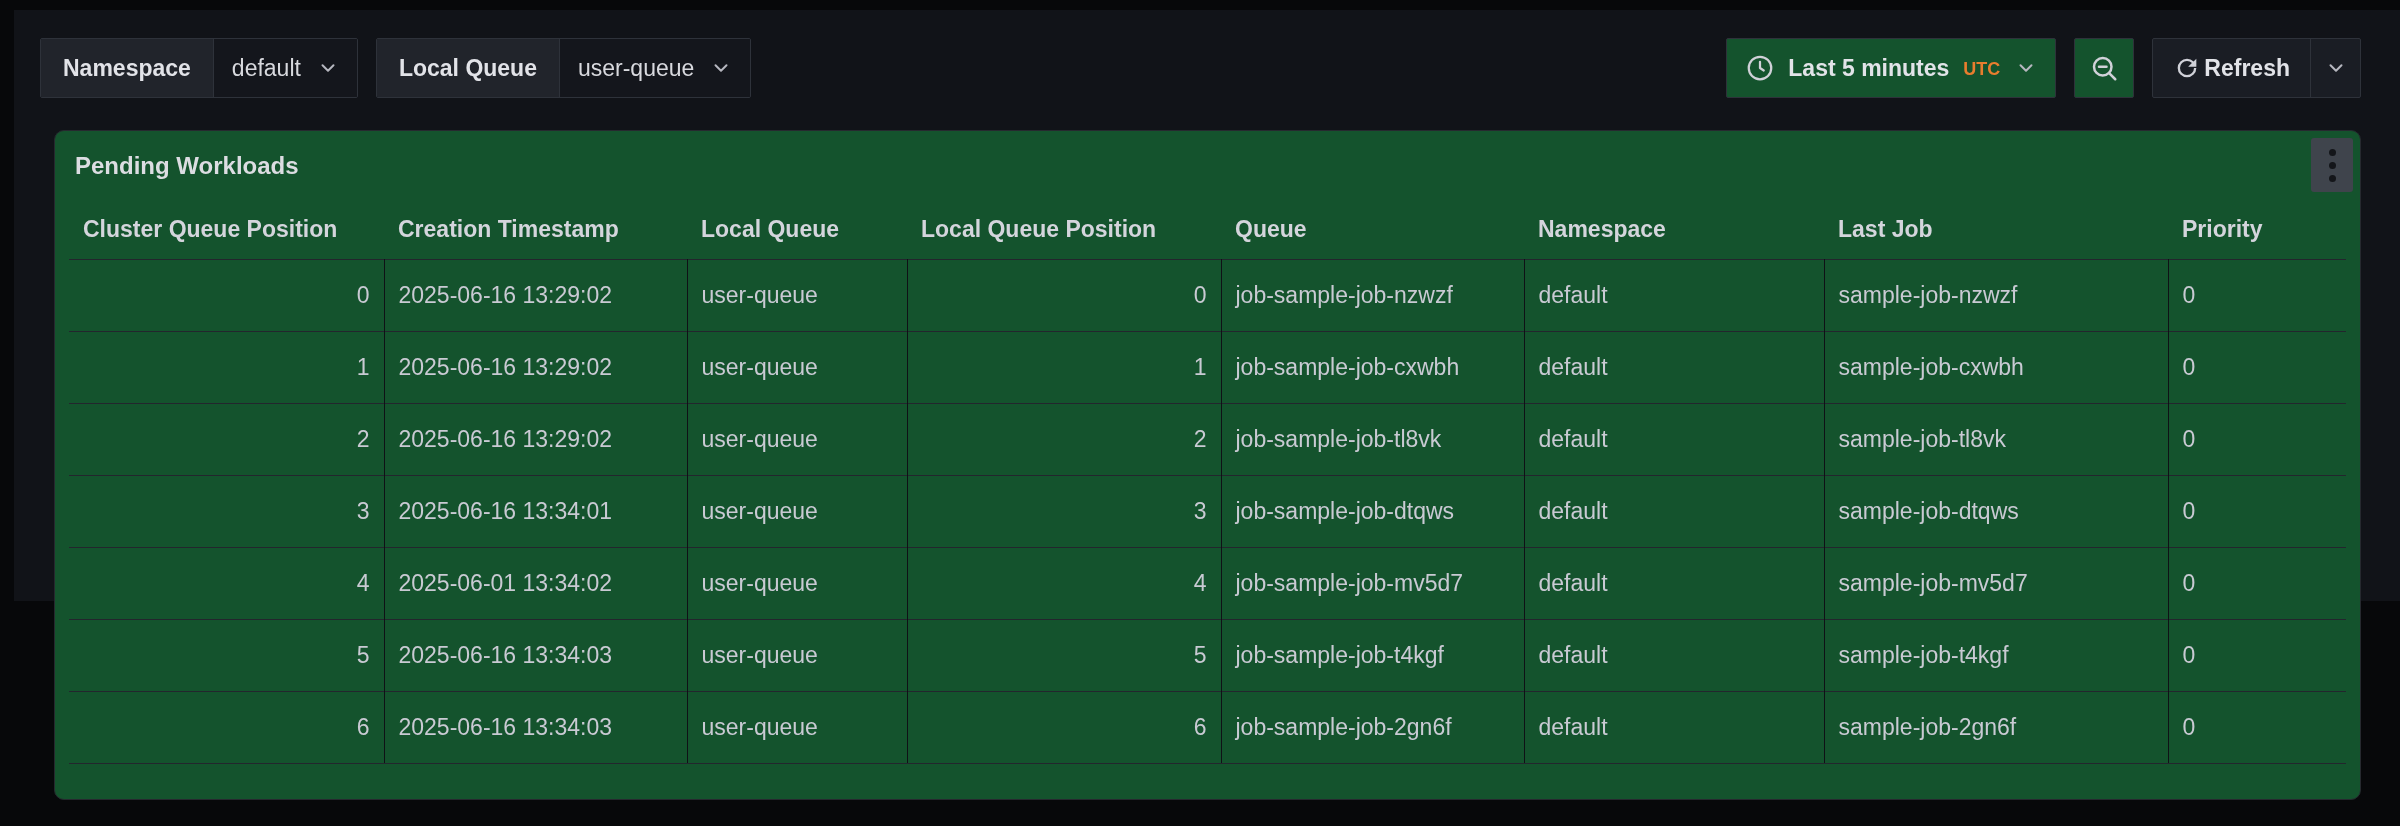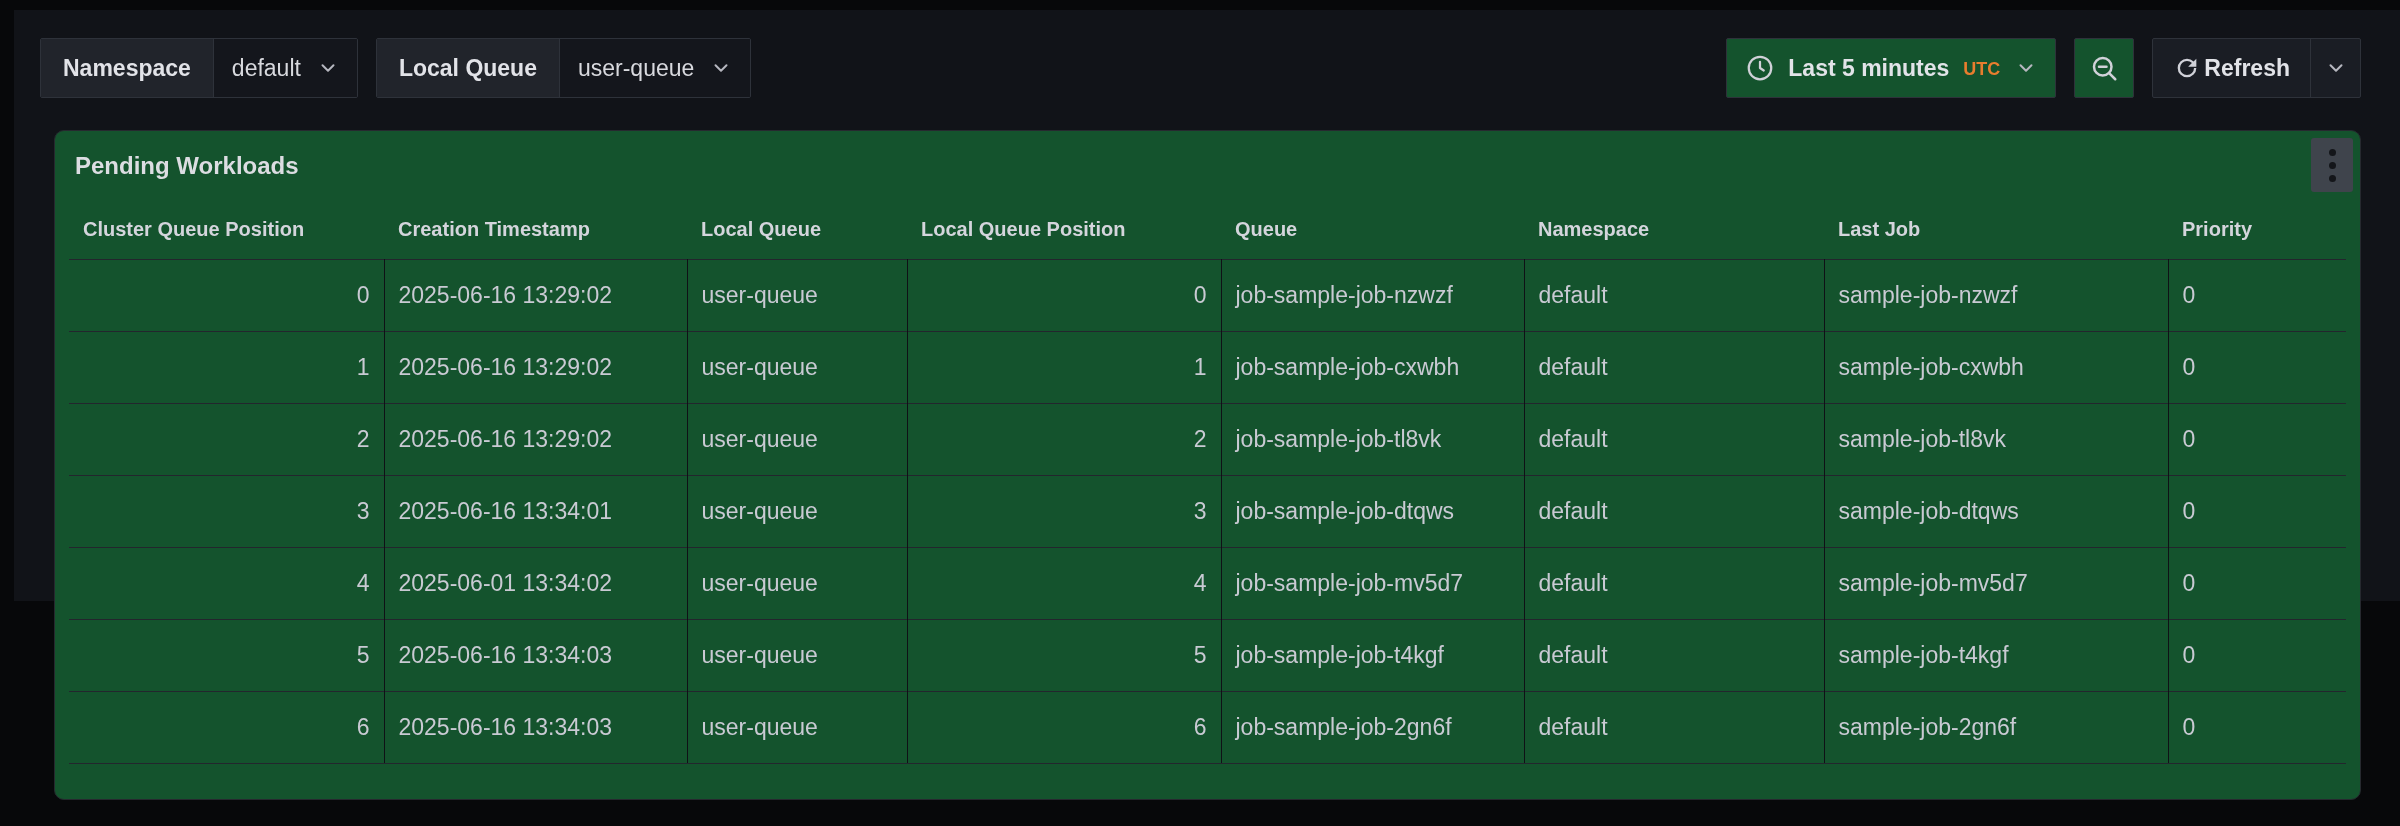--- a/index.html
+++ b/index.html
@@ -105,21 +105,21 @@
   }
   .kebab .dot { width:7px; height:7px; border-radius:50%; background:#14161a; }
 
   
   .table-wrap { padding:0 14px; }
   table { width:100%; border-collapse:collapse; table-layout:fixed; }
   col.c0{width:315px} col.c1{width:303px} col.c2{width:220px} col.c3{width:314px}
   col.c4{width:303px} col.c5{width:300px} col.c6{width:344px}
   th {
     height:58px; padding:0 14px;
-    text-align:left; font-size:20px; font-weight:700; color:#d4d5dc;
+    text-align:left; font-size:23px; font-weight:700; color:#d4d5dc;
     overflow:hidden; white-space:nowrap;
     cursor:pointer;
   }
   td {
     height:72px; padding:0 14px;
     font-size:23px; color:#c9cad3;
     overflow:hidden; white-space:nowrap;
     border-top:1px solid #23262d;
     border-right:1px solid #0f1116;
   }

